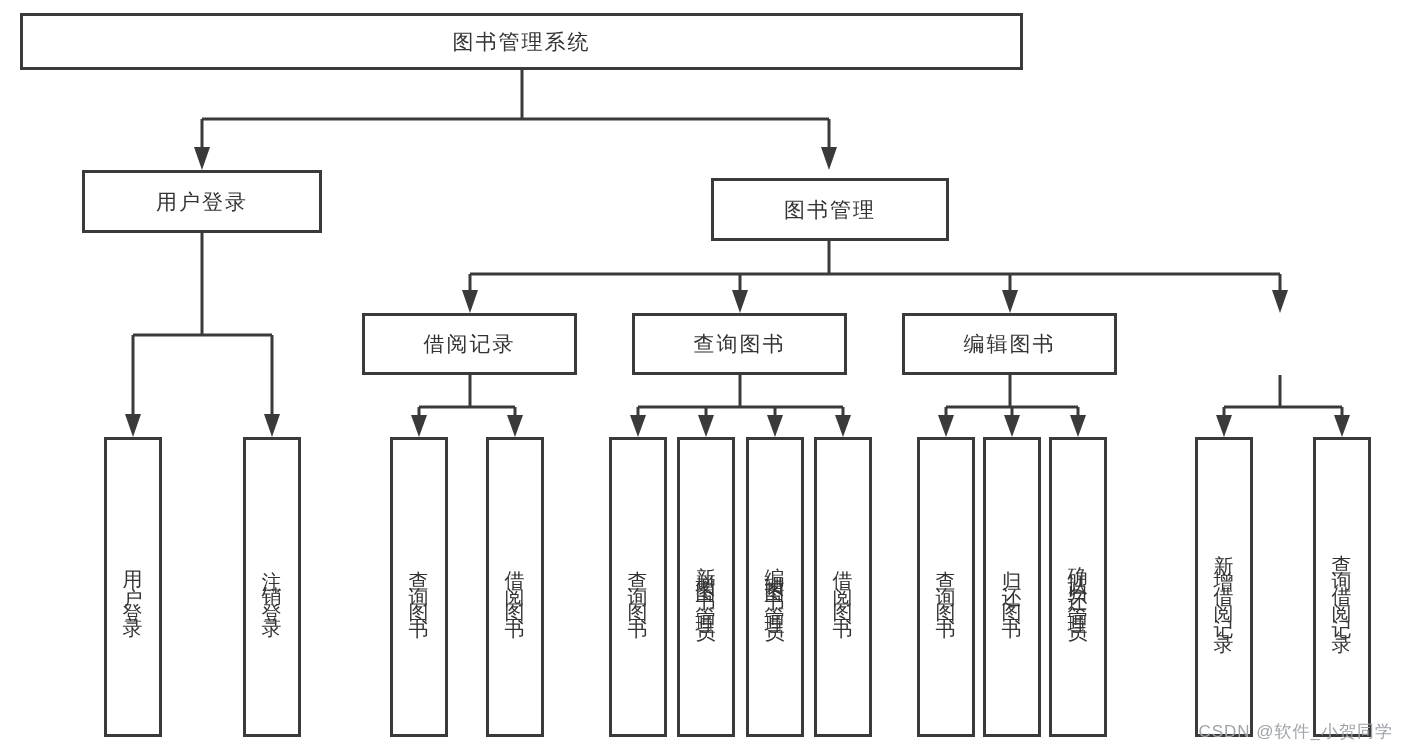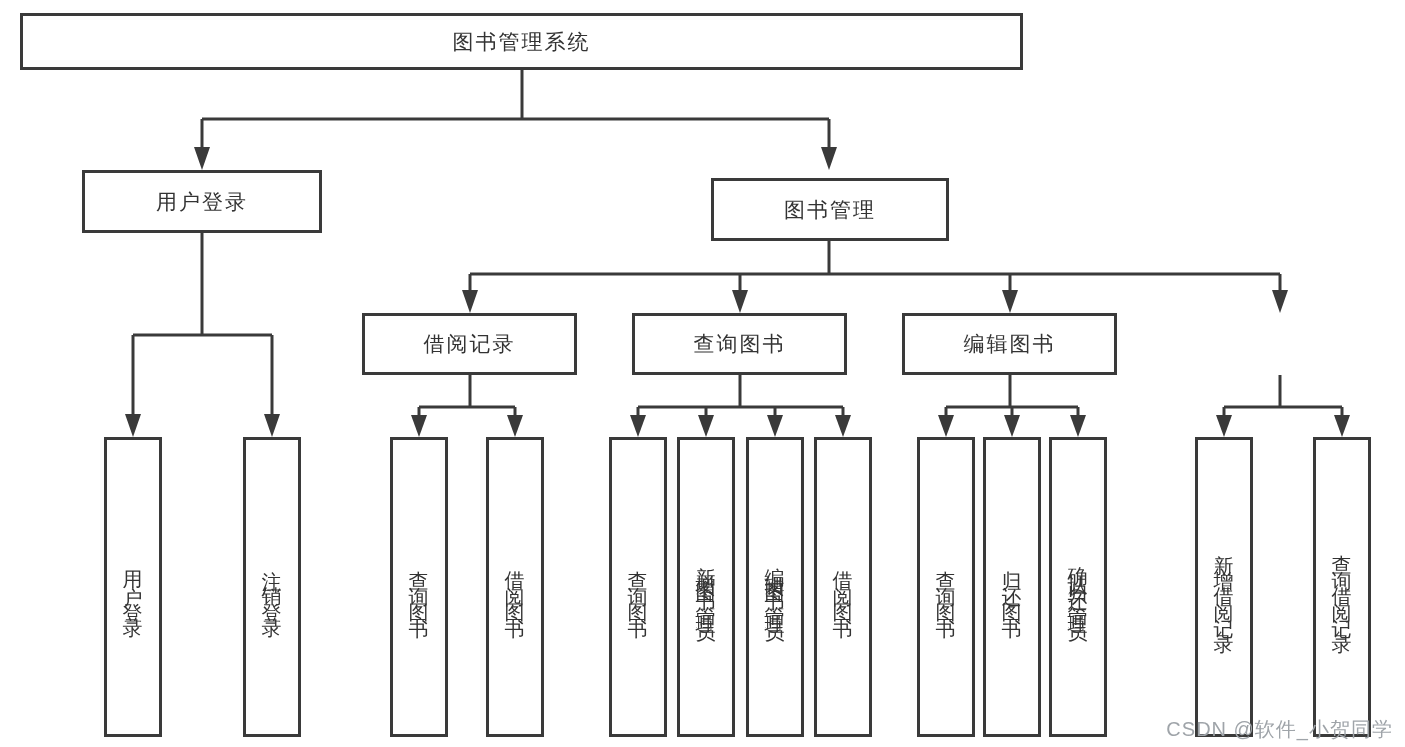--- a/index.html
+++ b/index.html
@@ -47,21 +47,21 @@
   }
   .v-label.long{letter-spacing:8px;}
   .lf-a1{left:104px;} .lf-a2{left:243px;}
   .lf-b1{left:390px;} .lf-b2{left:486px;}
   .lf-c1{left:609px;} .lf-c2{left:677px;} .lf-c3{left:746px;} .lf-c4{left:814px;}
   .lf-d1{left:917px;} .lf-d2{left:983px;} .lf-d3{left:1049px;}
   .lf-e1{left:1195px;} .lf-e2{left:1313px;}
   .watermark{
     position:absolute;
     right:12px;bottom:4px;
-    font-size:20px;
+    font-size:17px;
     color:#9fa4a9;
     letter-spacing:1px;
     z-index:10;
     white-space:nowrap;
   }
 </style>
 </head>
 <body>
 
 <div class="canvas">

